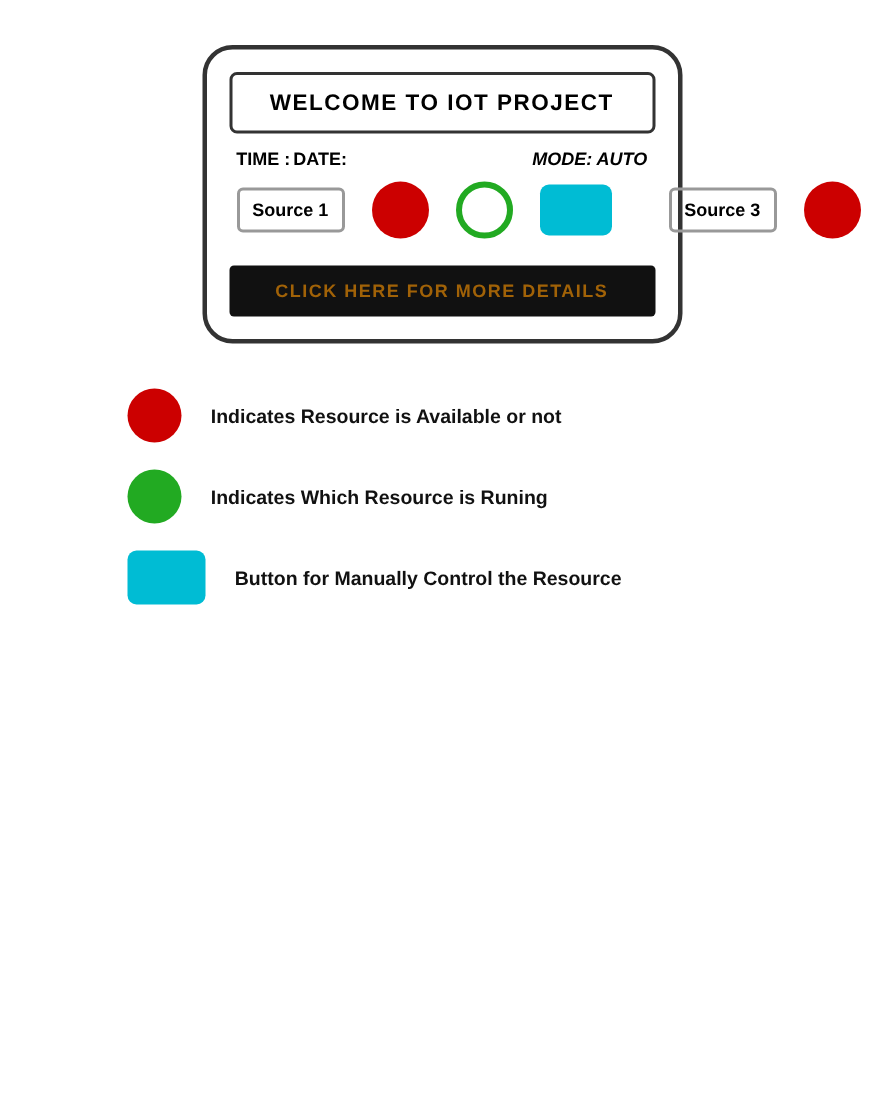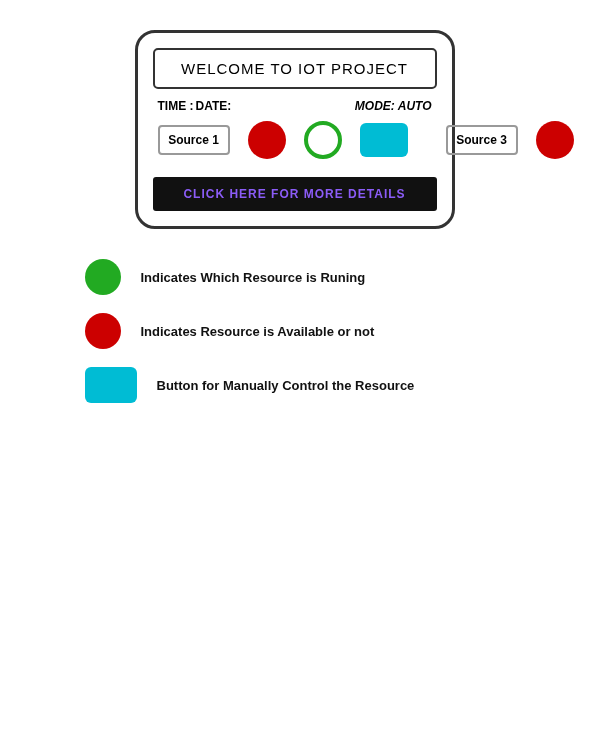--- a/index.html
+++ b/index.html
@@ -24,21 +24,21 @@
       padding: 15px;
       background: #fff;
       margin-top: 10px;
     }
 
     .panel-title-box {
       border: 2px solid #333;
       border-radius: 5px;
       text-align: center;
       padding: 10px 5px;
-      font-weight: normal;
+      font-weight: bold;
       font-size: 15px;
       letter-spacing: 1px;
       margin-bottom: 10px;
     }
 
     .panel-info {
       display: flex;
       justify-content: space-between;
       font-size: 12px;
       font-weight: bold;
@@ -105,21 +105,21 @@
       border-radius: 6px;
       border: none;
       cursor: pointer;
       flex-shrink: 0;
     }
 
     .details-btn {
       display: block;
       width: 100%;
       background: #111;
-      color: #8b5cf6;
+      color: #a16207;
       text-align: center;
       padding: 10px 5px;
       font-size: 12px;
       font-weight: bold;
       letter-spacing: 1px;
       margin-top: 18px;
       border-radius: 3px;
       cursor: pointer;
       border: none;
     }
@@ -220,27 +220,27 @@
 
     <button class="details-btn">
       <span>CLICK HERE FOR MORE DETAILS</span>
     </button>
 
   </div>
 
   <div class="legend-section">
 
     <div class="legend-item">
+      <div class="legend-circle-red"></div>
+      <span class="legend-text">Indicates Resource is Available or not</span>
+    </div>
+
+    <div class="legend-item">
       <div class="legend-circle-green"></div>
       <span class="legend-text">Indicates Which Resource is Runing</span>
-    </div>
-
-    <div class="legend-item">
-      <div class="legend-circle-red"></div>
-      <span class="legend-text">Indicates Resource is Available or not</span>
     </div>
 
     <div class="legend-item">
       <div class="legend-btn-cyan"></div>
       <span class="legend-text">Button for Manually Control the Resource</span>
     </div>
 
   </div>
 
 </div>

